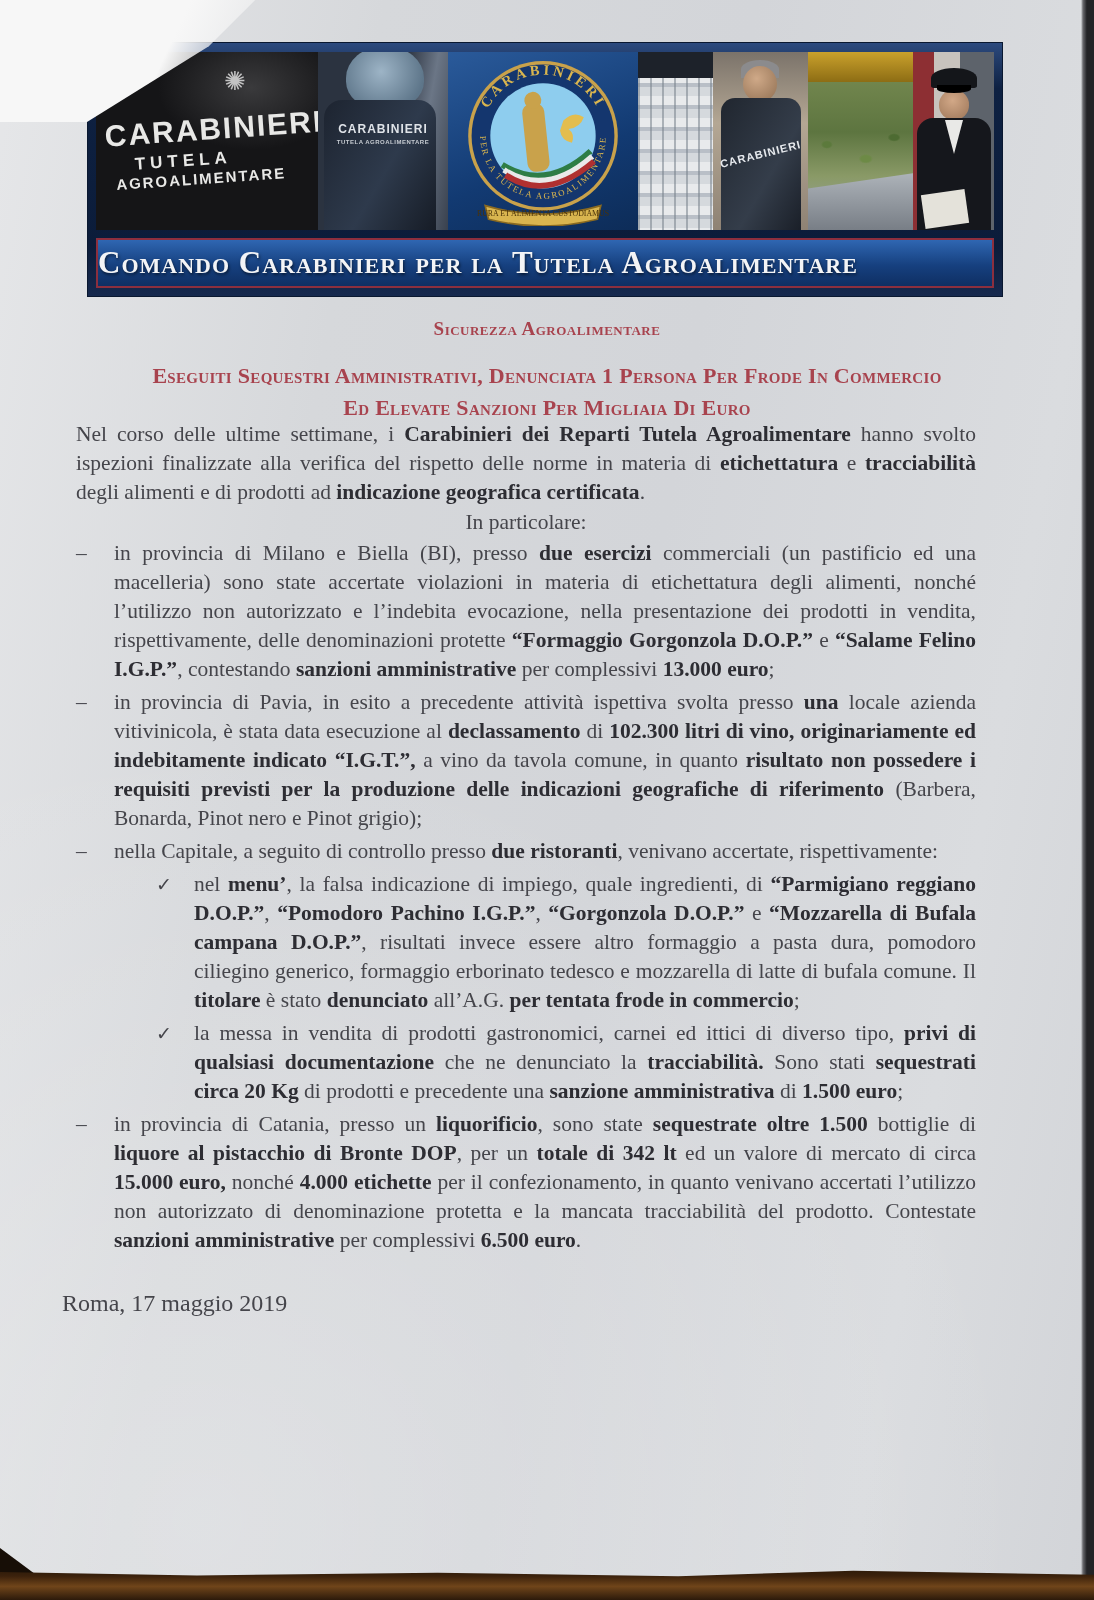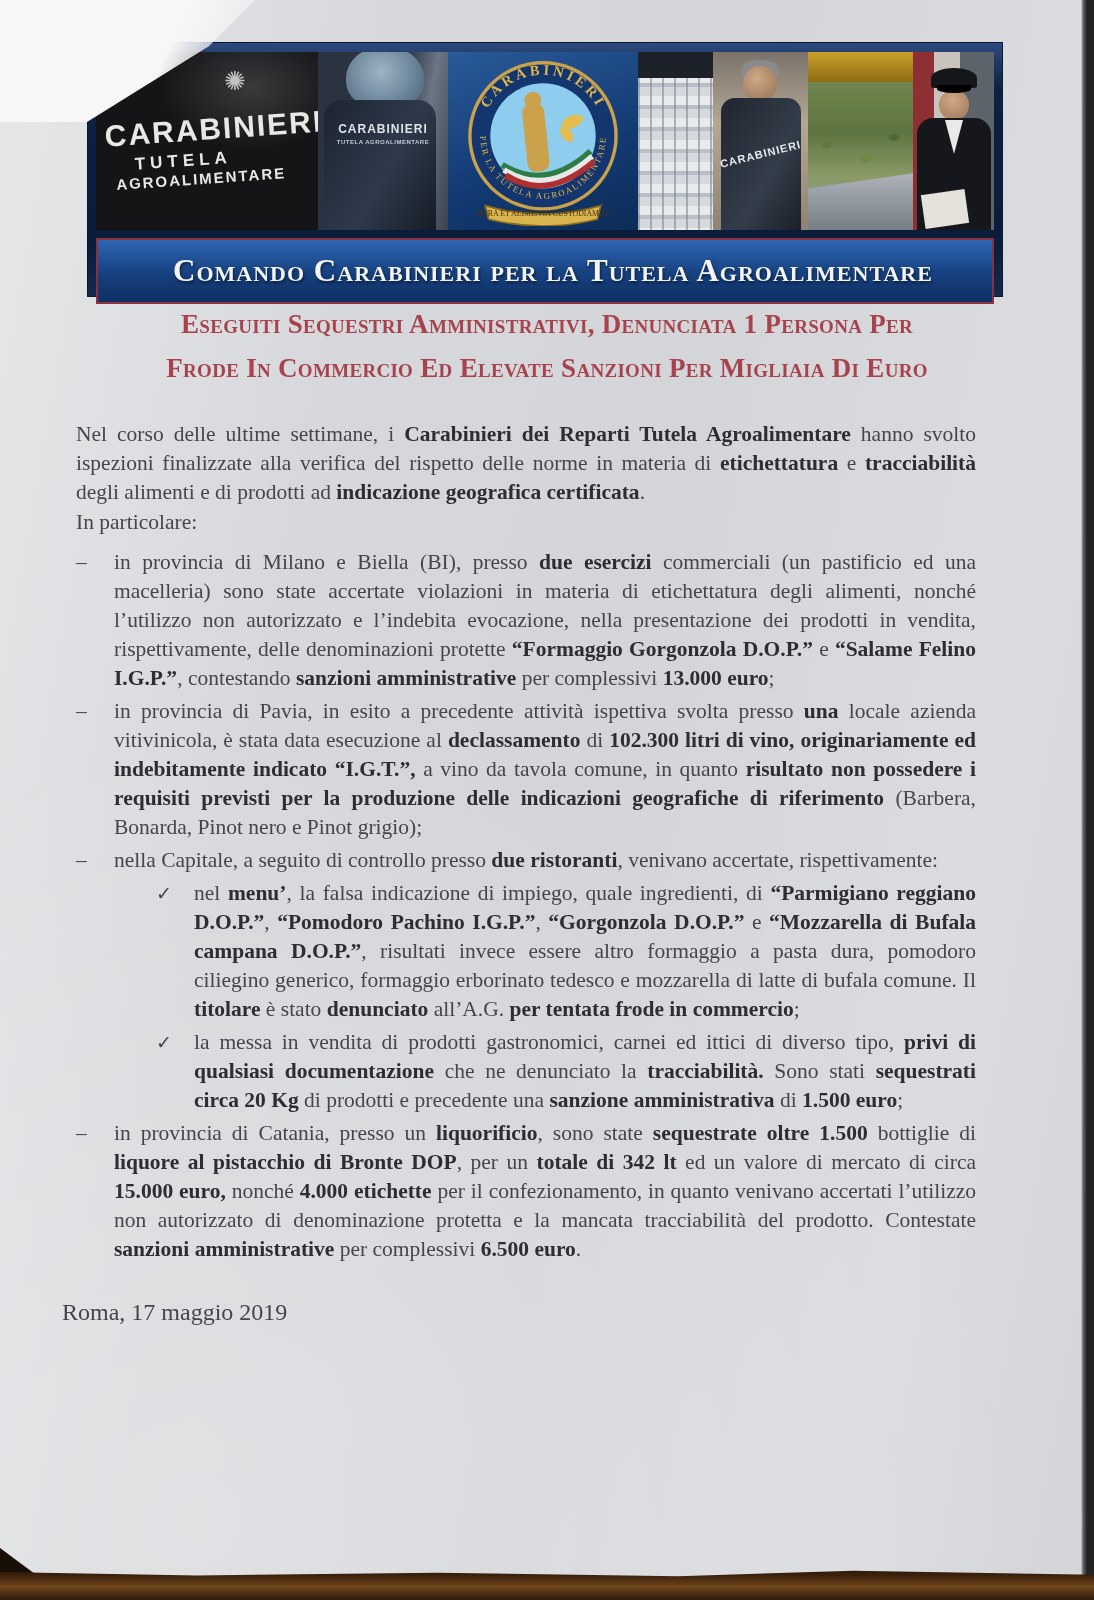--- a/index.html
+++ b/index.html
@@ -69,38 +69,38 @@
     background:linear-gradient(180deg,#aeb4ba,#787e86);clip-path:polygon(0 30%,100% 0,100% 100%,0 100%);}
   .t-officer{width:81px;background:linear-gradient(90deg,#8d2f33 0 26%,#c8c3bd 26% 58%,#5d636b 58% 100%);}
   .off-cap{position:absolute;left:18px;top:16px;width:46px;height:20px;border-radius:50% 50% 10% 10%;background:#14161a;}
   .off-visor{position:absolute;left:24px;top:33px;width:34px;height:8px;border-radius:0 0 50% 50%;background:#000;}
   .off-face{position:absolute;left:26px;top:38px;width:30px;height:30px;border-radius:48%;
     background:radial-gradient(circle at 45% 35%,#d2a887,#a37c5e 85%);}
   .off-body{position:absolute;left:4px;top:66px;width:74px;height:112px;border-radius:16px 16px 0 0;background:#15171c;}
   .off-shirt{position:absolute;left:32px;top:68px;width:18px;height:34px;background:#e9e9e7;
     clip-path:polygon(0 0,100% 0,50% 100%);}
   .off-paper{position:absolute;left:10px;top:140px;width:44px;height:34px;background:#e4e2da;transform:rotate(-8deg);}
-  .title-bar{margin-top:8px;height:66px;border:2px solid #8c2f3e;box-sizing:border-box;
+  .title-bar{margin-top:8px;height:50px;border:2px solid #8c2f3e;box-sizing:border-box;
     background:linear-gradient(180deg,#2f66b2,#16407f 55%,#0f2f63);
-    display:flex;align-items:center;justify-content:center;padding-left:16px;}
+    display:flex;align-items:center;}
   .title-bar span{color:#f3f4f6;font-variant:small-caps;font-weight:bold;font-size:31px;
     letter-spacing:1px;text-shadow:1px 2px 3px rgba(0,0,0,.55);white-space:nowrap;}
 
   
   .kicker{margin-top:22px;text-align:center;color:#a8434e;font-variant:small-caps;
     font-size:19px;letter-spacing:.5px;font-weight:bold;}
-  .headline{margin:6px auto 0;width:810px;text-align:center;color:#a8434e;font-variant:small-caps;
-    font-weight:bold;font-size:27px;line-height:44px;letter-spacing:.3px;}
+  .headline{margin:20px auto 0;width:810px;text-align:center;color:#a8434e;font-variant:small-caps;
+    font-weight:bold;font-size:22px;line-height:32px;letter-spacing:.3px;}
 
   
   .body-text{position:absolute;left:76px;top:420px;width:900px;color:#45454b;
     font-size:21.5px;line-height:29px;text-align:justify;}
   .body-text b{color:#2d2d33;}
   .intro{margin:0 0 1px;}
-  .inpart{margin:0 0 11px;text-align:left;}
+  .inpart{margin:0 0 2px;text-align:center;}
   ul.blist{list-style:none;margin:0;padding:0;}
   ul.blist>li{position:relative;padding-left:38px;margin-bottom:4px;}
   .marker{position:absolute;left:0;top:0;}
   ul.sublist{list-style:none;margin:4px 0 0;padding:0;}
   ul.sublist>li{position:relative;margin-left:42px;padding-left:38px;margin-bottom:4px;}
   .check{position:absolute;left:0;top:0;font-family:"DejaVu Sans",sans-serif;font-size:19px;}
   .dateline{position:relative;left:-14px;margin-top:34px;text-align:left;font-size:24px;}
 </style>
 </head>
 <body>
@@ -174,20 +174,21 @@
           <div class="off-shirt"></div>
           <div class="off-paper"></div>
         </div>
       </div>
       <div class="title-bar">
         <span>Comando Carabinieri per la Tutela Agroalimentare</span>
       </div>
     </div>
 
     <div style="position:absolute;left:0;top:296px;width:100%;">
+      <div class="kicker">Sicurezza Agroalimentare</div>
       <div class="headline">Eseguiti Sequestri Amministrativi, Denunciata 1 Persona Per Frode In Commercio Ed Elevate Sanzioni Per Migliaia Di Euro</div>
     </div>
 
     <div class="body-text">
       <p class="intro"><span>Nel corso delle ultime settimane, i </span><b>Carabinieri dei Reparti Tutela Agroalimentare</b><span> hanno svolto ispezioni finalizzate alla verifica del rispetto delle norme in materia di </span><b>etichettatura</b><span> e </span><b>tracciabilità</b><span> degli alimenti e di prodotti ad </span><b>indicazione geografica certificata</b><span>.</span></p>
       <p class="inpart">In particolare:</p>
       <ul class="blist">
         <li>
           <span class="marker">–</span>
           <span><span>in provincia di Milano e Biella (BI), presso </span><b>due esercizi</b><span> commerciali (un pastificio ed una macelleria) sono state accertate violazioni in materia di etichettatura degli alimenti, nonché l’utilizzo non autorizzato e l’indebita evocazione, nella presentazione dei prodotti in vendita, rispettivamente, delle denominazioni protette </span><b>“Formaggio Gorgonzola D.O.P.”</b><span> e </span><b>“Salame Felino I.G.P.”</b><span>, contestando </span><b>sanzioni amministrative</b><span> per complessivi </span><b>13.000 euro</b><span>;</span></span>

